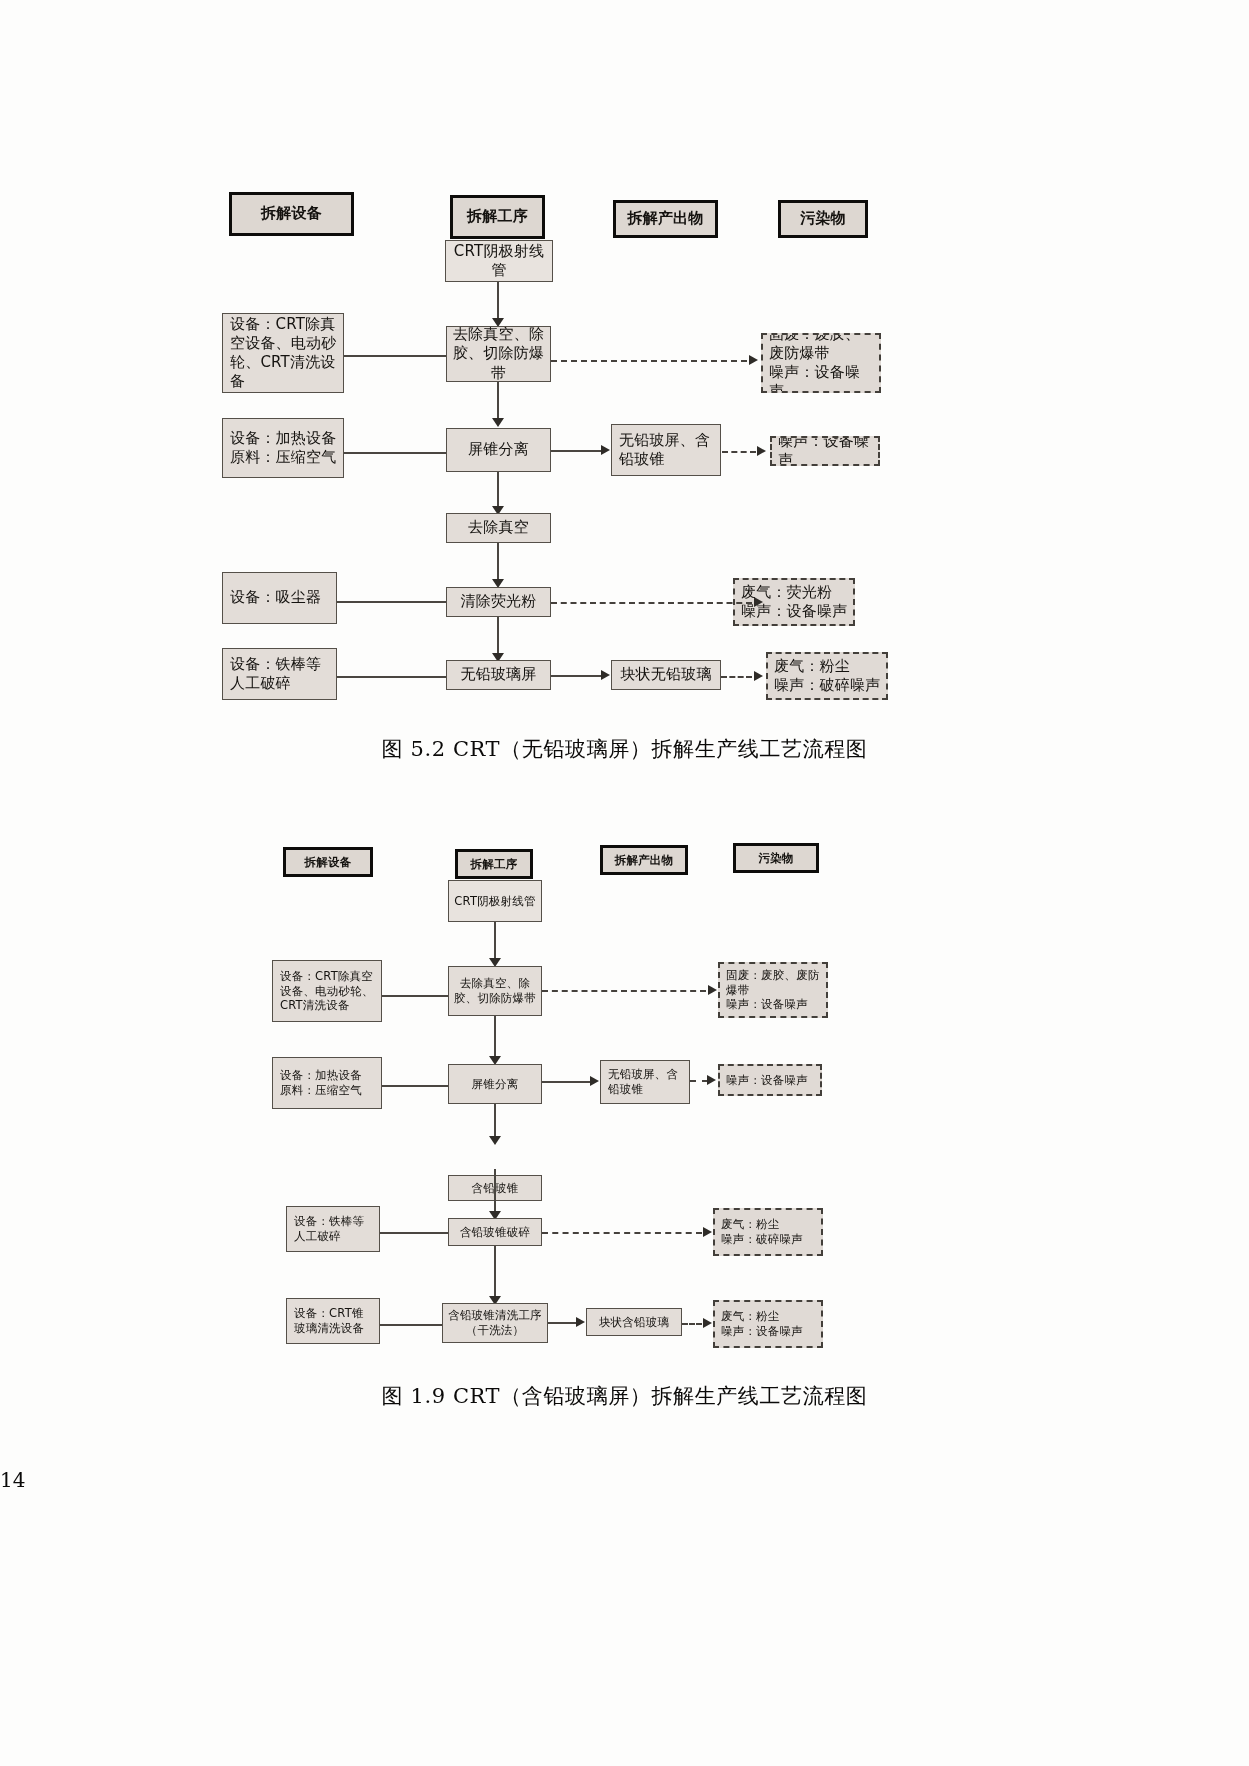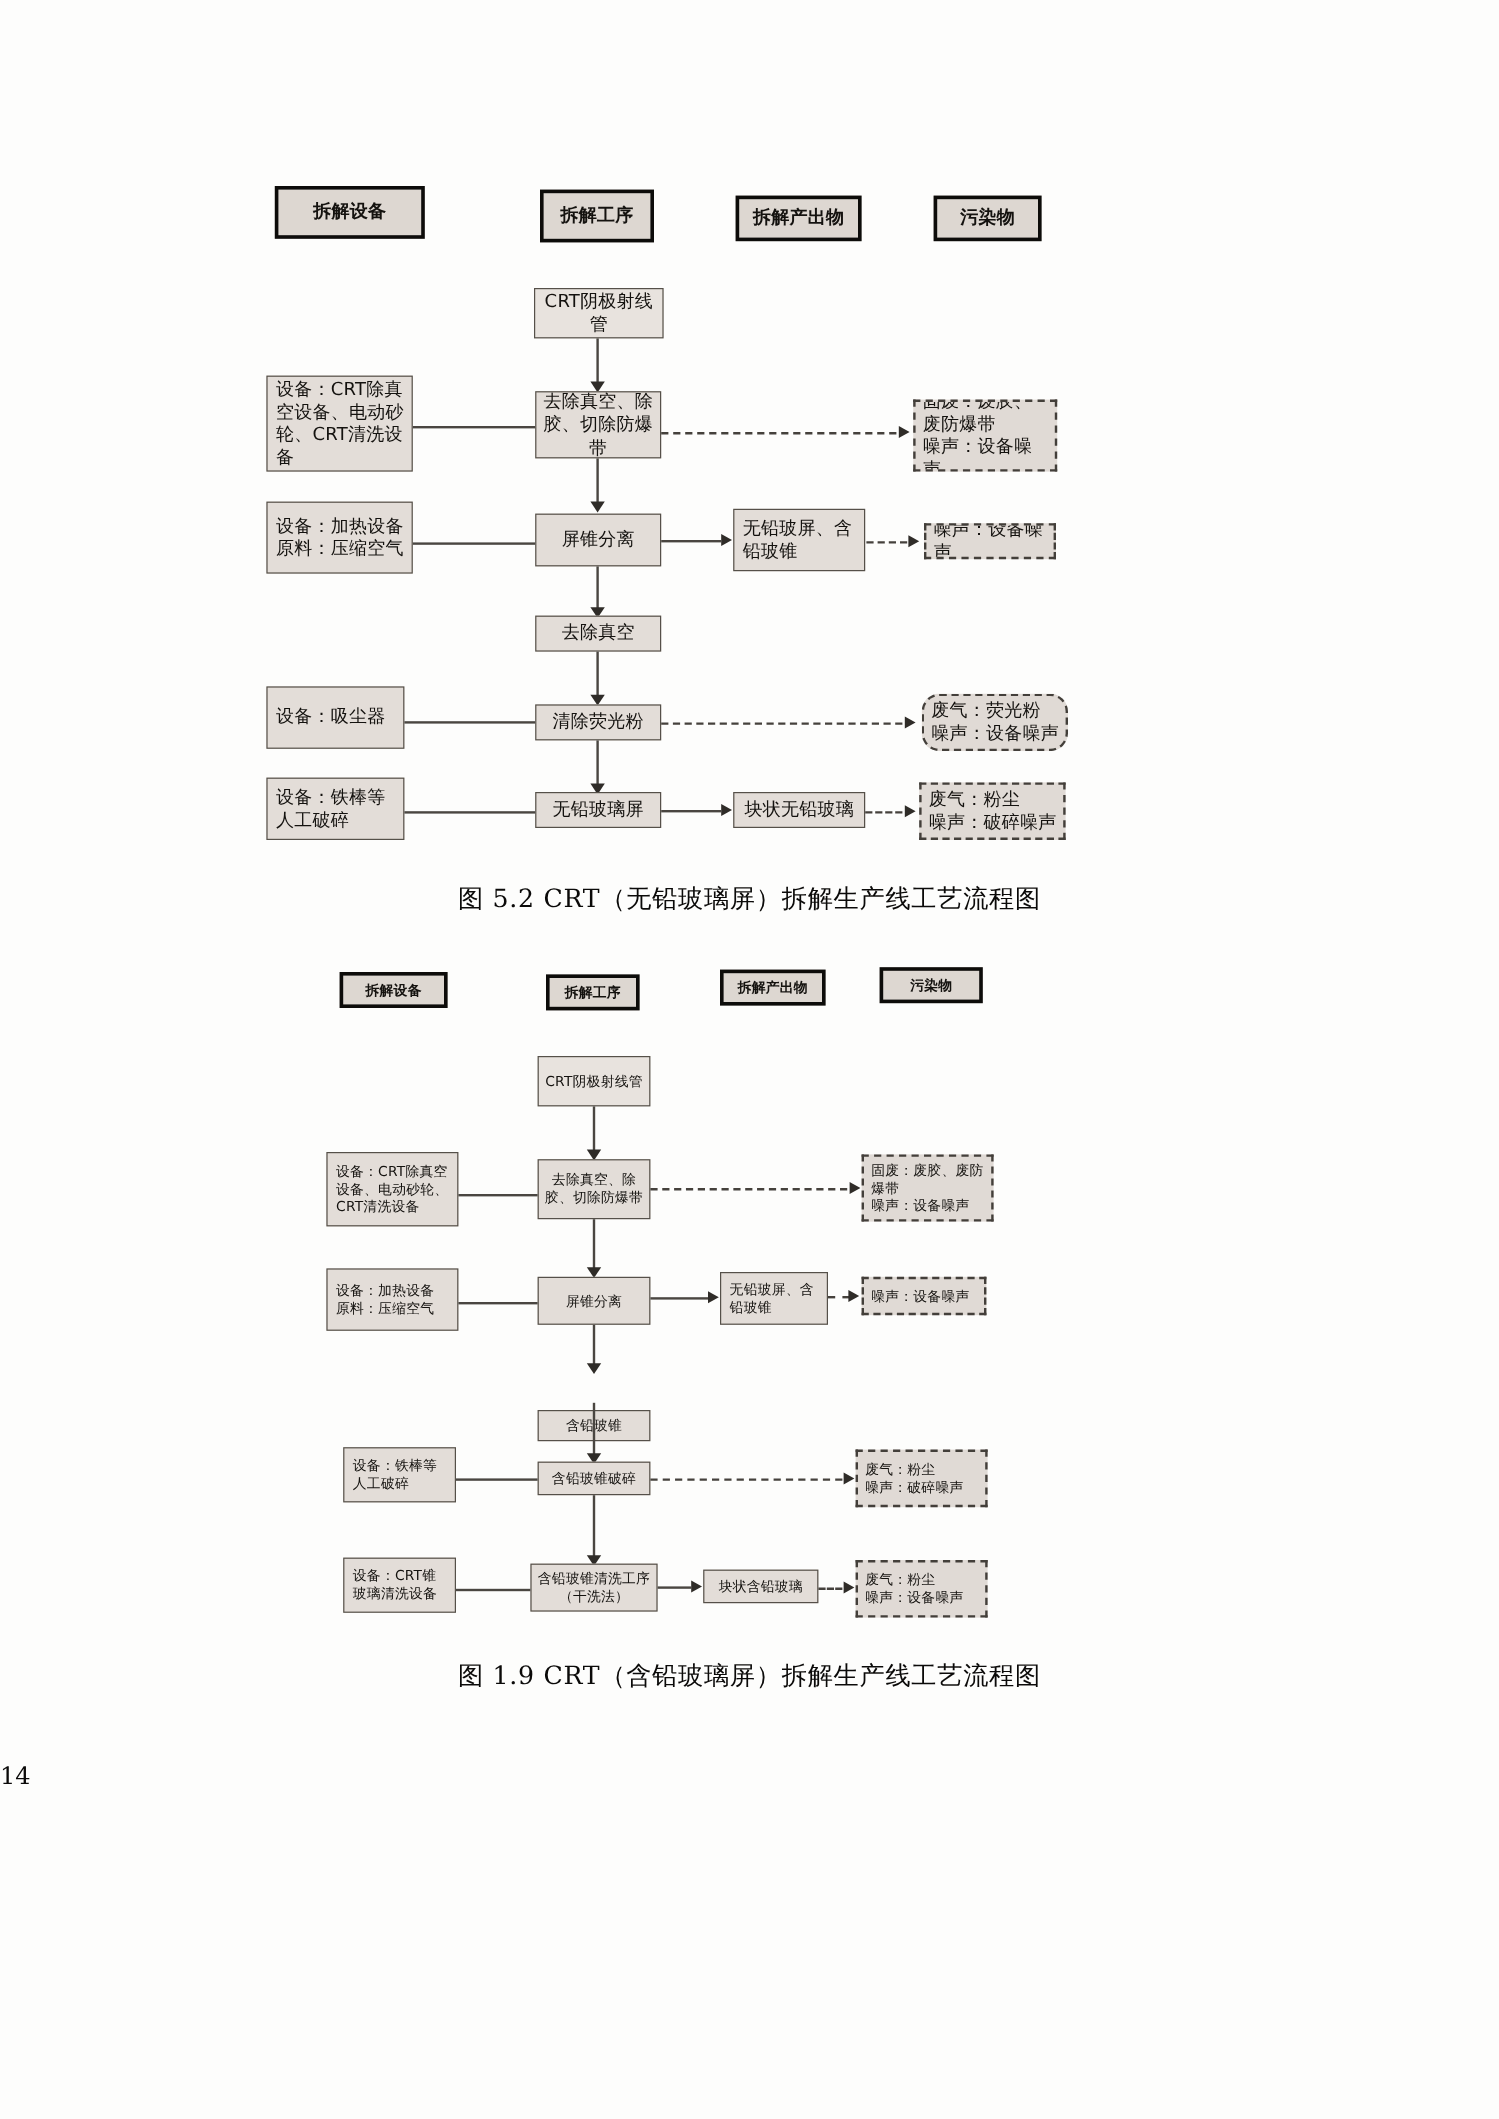--- a/index.html
+++ b/index.html
@@ -38,20 +38,21 @@
   }
   .node.left-align {
     justify-content: flex-start;
     text-align: left;
     padding-left: 7px;
   }
   .node.header {
     border: 3px solid #0d0c0a;
     background: #ddd7d1;
     font-weight: bold;
+    margin-top: 37px;
   }
   .node.dashed {
     border: 2px dashed #433f3a;
     background: #e0dad5;
     justify-content: flex-start;
     text-align: left;
     padding-left: 6px;
   }
   .node.plain {
     background: #e8e3de;
@@ -202,21 +203,21 @@
     </div>
     <div class="dash-h" style="left:551px; top:360px; width:196px;"></div>
     <div class="arrow-r" style="left:749px; top:355px;"></div>
 
     <div class="node dashed d1" style="left:770px; top:436px; width:110px; height:30px;">
       <span>噪声：设备噪声</span>
     </div>
     <div class="dash-h" style="left:722px; top:451px; width:34px;"></div>
     <div class="arrow-r" style="left:757px; top:446px;"></div>
 
-    <div class="node dashed d1" style="left:768px; top:578px; width:122px; height:48px;border-radius:15px;">
+    <div class="node dashed d1" style="left:733px; top:578px; width:122px; height:48px;">
       <span style="white-space:pre-line">废气：荧光粉
 噪声：设备噪声</span>
     </div>
     <div class="dash-h" style="left:551px; top:602px; width:201px;"></div>
     <div class="arrow-r" style="left:754px; top:597px;"></div>
 
     <div class="node dashed d1" style="left:766px; top:652px; width:122px; height:48px;">
       <span style="white-space:pre-line">废气：粉尘
 噪声：破碎噪声</span>
     </div>

